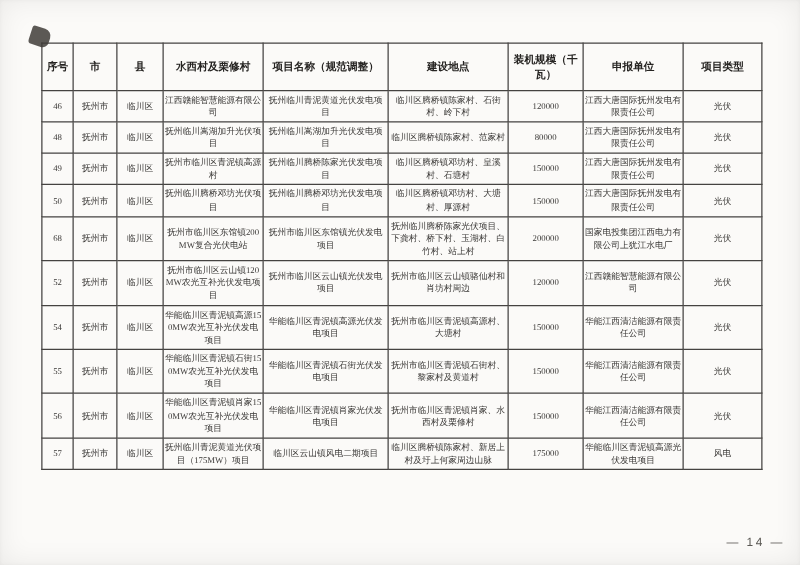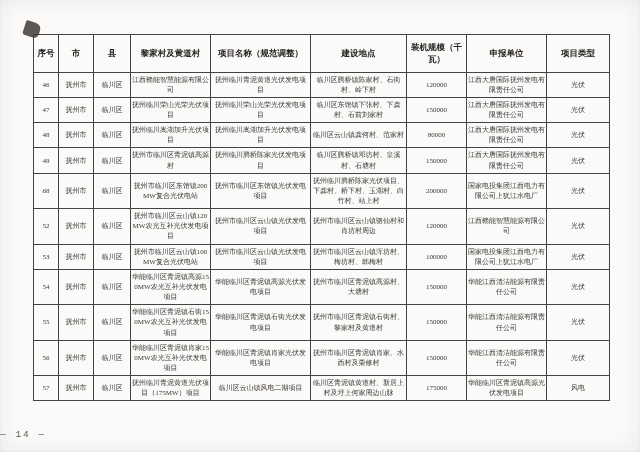--- a/index.html
+++ b/index.html
@@ -31,23 +31,23 @@
     font-size:7px;line-height:1.45;
     color:#3a3836;
     word-break:break-all;
   }
   table.projects th{
     font-size:8.5px;font-weight:bold;color:#262422;
     padding:6px 1px;
   }
   .footer{
     position:absolute;left:0;right:12px;bottom:12px;
-    text-align:left;font-size:9.5px;color:#5a5854;
+    text-align:right;font-size:9.5px;color:#5a5854;
     letter-spacing:2px;
-    font-family:Liberation Mono, monospace;
+    font-family:Liberation Sans, sans-serif;
   }
 </style>
 </head>
 <body>
 
 <div class="page">
   <div class="scan-corner"></div>
 
   <table class="projects">
     <colgroup>
@@ -59,69 +59,69 @@
       <col style="width:96px">
       <col style="width:60px">
       <col style="width:80px">
       <col style="width:63px">
     </colgroup>
     <thead>
       <tr>
           <th>序号</th>
           <th>市</th>
           <th>县</th>
-          <th>黎家村及黄道村</th>
+          <th>水西村及栗修村</th>
           <th>项目名称（规范调整）</th>
           <th>建设地点</th>
           <th>装机规模（千瓦）</th>
           <th>申报单位</th>
           <th>项目类型</th>
         </tr>
     </thead>
     <tbody>
         <tr>
           <td>46</td>
           <td>抚州市</td>
           <td>临川区</td>
           <td>江西赣能智慧能源有限公司</td>
           <td>抚州临川青泥黄道光伏发电项目</td>
           <td>临川区腾桥镇陈家村、石街村、岭下村</td>
           <td>120000</td>
           <td>江西大唐国际抚州发电有限责任公司</td>
           <td>光伏</td>
         </tr>
         <tr>
-          <td>47</td>
-          <td>抚州市</td>
-          <td>临川区</td>
-          <td>抚州临川荣山光荣光伏项目</td>
-          <td>抚州临川荣山光荣光伏发电项目</td>
-          <td>临川区东馆镇下张村、下龚村、石前刘家村</td>
-          <td>150000</td>
-          <td>江西大唐国际抚州发电有限责任公司</td>
-          <td>光伏</td>
-        </tr>
-        <tr>
           <td>48</td>
           <td>抚州市</td>
           <td>临川区</td>
           <td>抚州临川嵩湖加升光伏项目</td>
           <td>抚州临川嵩湖加升光伏发电项目</td>
-          <td>临川区云山镇龚何村、范家村</td>
+          <td>临川区腾桥镇陈家村、范家村</td>
           <td>80000</td>
           <td>江西大唐国际抚州发电有限责任公司</td>
           <td>光伏</td>
         </tr>
         <tr>
           <td>49</td>
           <td>抚州市</td>
           <td>临川区</td>
           <td>抚州市临川区青泥镇高源村</td>
           <td>抚州临川腾桥陈家光伏发电项目</td>
           <td>临川区腾桥镇邓坊村、皇溪村、石塘村</td>
+          <td>150000</td>
+          <td>江西大唐国际抚州发电有限责任公司</td>
+          <td>光伏</td>
+        </tr>
+        <tr>
+          <td>50</td>
+          <td>抚州市</td>
+          <td>临川区</td>
+          <td>抚州临川腾桥邓坊光伏项目</td>
+          <td>抚州临川腾桥邓坊光伏发电项目</td>
+          <td>临川区腾桥镇邓坊村、大塘村、厚源村</td>
           <td>150000</td>
           <td>江西大唐国际抚州发电有限责任公司</td>
           <td>光伏</td>
         </tr>
         <tr>
           <td>68</td>
           <td>抚州市</td>
           <td>临川区</td>
           <td>抚州市临川区东馆镇200MW复合光伏电站</td>
           <td>抚州市临川区东馆镇光伏发电项目</td>
@@ -132,31 +132,20 @@
         </tr>
         <tr>
           <td>52</td>
           <td>抚州市</td>
           <td>临川区</td>
           <td>抚州市临川区云山镇120MW农光互补光伏发电项目</td>
           <td>抚州市临川区云山镇光伏发电项目</td>
           <td>抚州市临川区云山镇骆仙村和肖坊村周边</td>
           <td>120000</td>
           <td>江西赣能智慧能源有限公司</td>
-          <td>光伏</td>
-        </tr>
-        <tr>
-          <td>53</td>
-          <td>抚州市</td>
-          <td>临川区</td>
-          <td>抚州市临川区云山镇100MW复合光伏电站</td>
-          <td>抚州市临川区云山镇光伏发电项目</td>
-          <td>抚州市临川区云山镇浑坊村、梅坊村、韩梅村</td>
-          <td>100000</td>
-          <td>国家电投集团江西电力有限公司上犹江水电厂</td>
           <td>光伏</td>
         </tr>
         <tr>
           <td>54</td>
           <td>抚州市</td>
           <td>临川区</td>
           <td>华能临川区青泥镇高源150MW农光互补光伏发电项目</td>
           <td>华能临川区青泥镇高源光伏发电项目</td>
           <td>抚州市临川区青泥镇高源村、大塘村</td>
           <td>150000</td>
@@ -184,21 +173,21 @@
           <td>150000</td>
           <td>华能江西清洁能源有限责任公司</td>
           <td>光伏</td>
         </tr>
         <tr>
           <td>57</td>
           <td>抚州市</td>
           <td>临川区</td>
           <td>抚州临川青泥黄道光伏项目（175MW）项目</td>
           <td>临川区云山镇风电二期项目</td>
-          <td>临川区青泥镇黄道村、新居上村及圩上何家周边山脉</td>
+          <td>临川区腾桥镇陈家村、新居上村及圩上何家周边山脉</td>
           <td>175000</td>
           <td>华能临川区青泥镇高源光伏发电项目</td>
           <td>风电</td>
         </tr>
       </tbody>
   </table>
 
   <div class="footer">— 14 —</div>
 </div>
 

